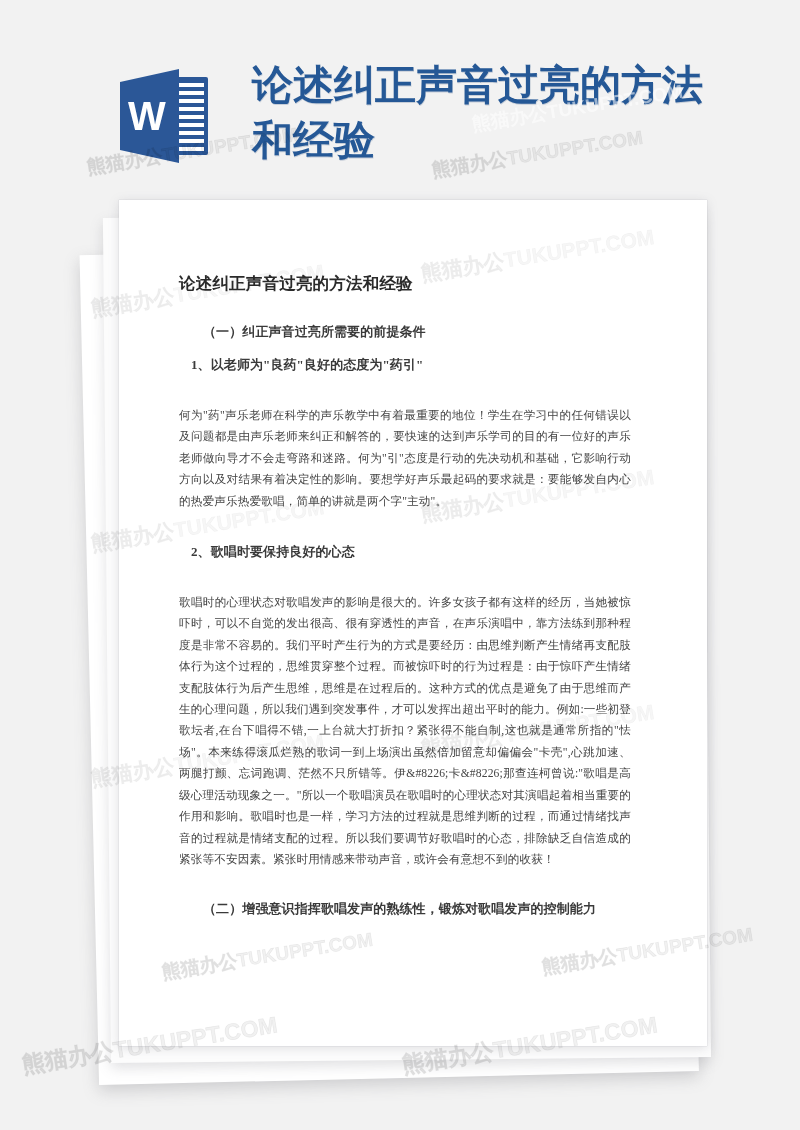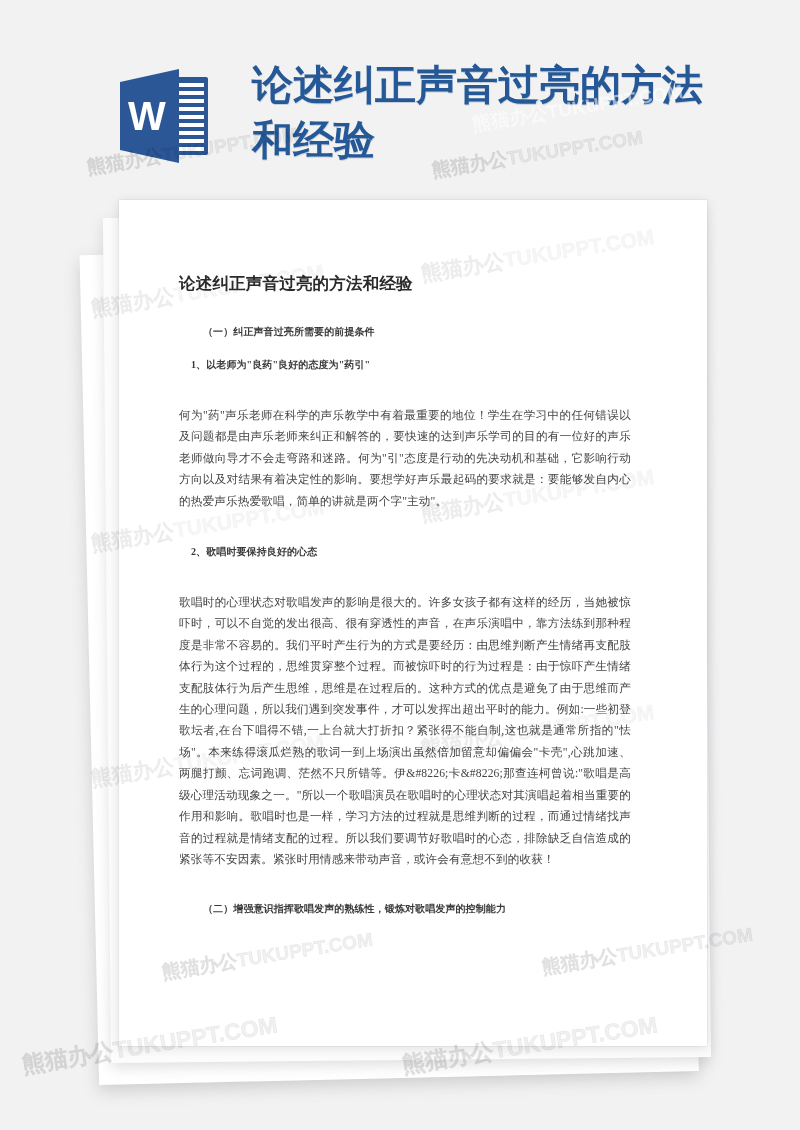--- a/index.html
+++ b/index.html
@@ -116,21 +116,21 @@
     font-size: 16.5px;
     line-height: 24px;
     color: #2a2a2a;
     margin: 0 0 26px 0;
     letter-spacing: 0.2px;
   }
 
   .doc-sub {
     font-family: "Liberation Serif", "DejaVu Serif", serif;
     font-weight: 700;
-    font-size: 10px;
+    font-size: 13px;
     line-height: 20px;
     color: #3a3a3a;
     margin: 0 0 13px 0;
     text-indent: 24px;
     letter-spacing: 0.1px;
   }
   .doc-sub.indent-sm { text-indent: 12px; }
 
   .doc-para {
     font-family: "Liberation Serif", "DejaVu Serif", serif;

